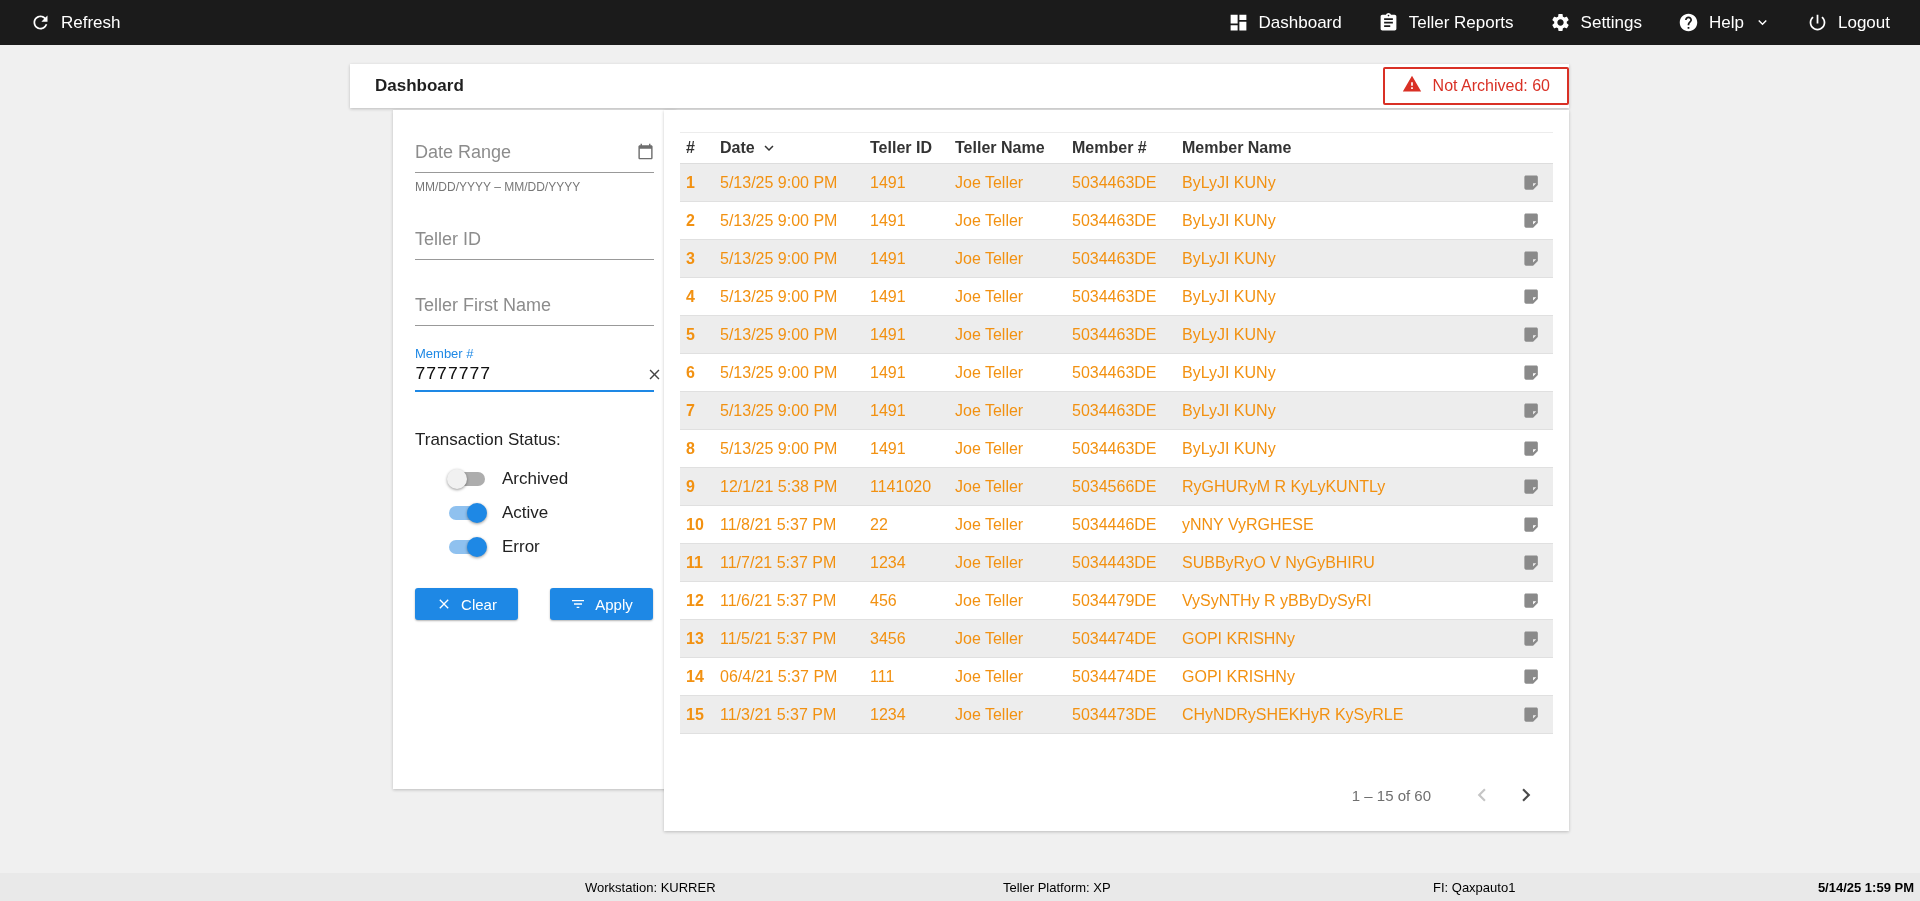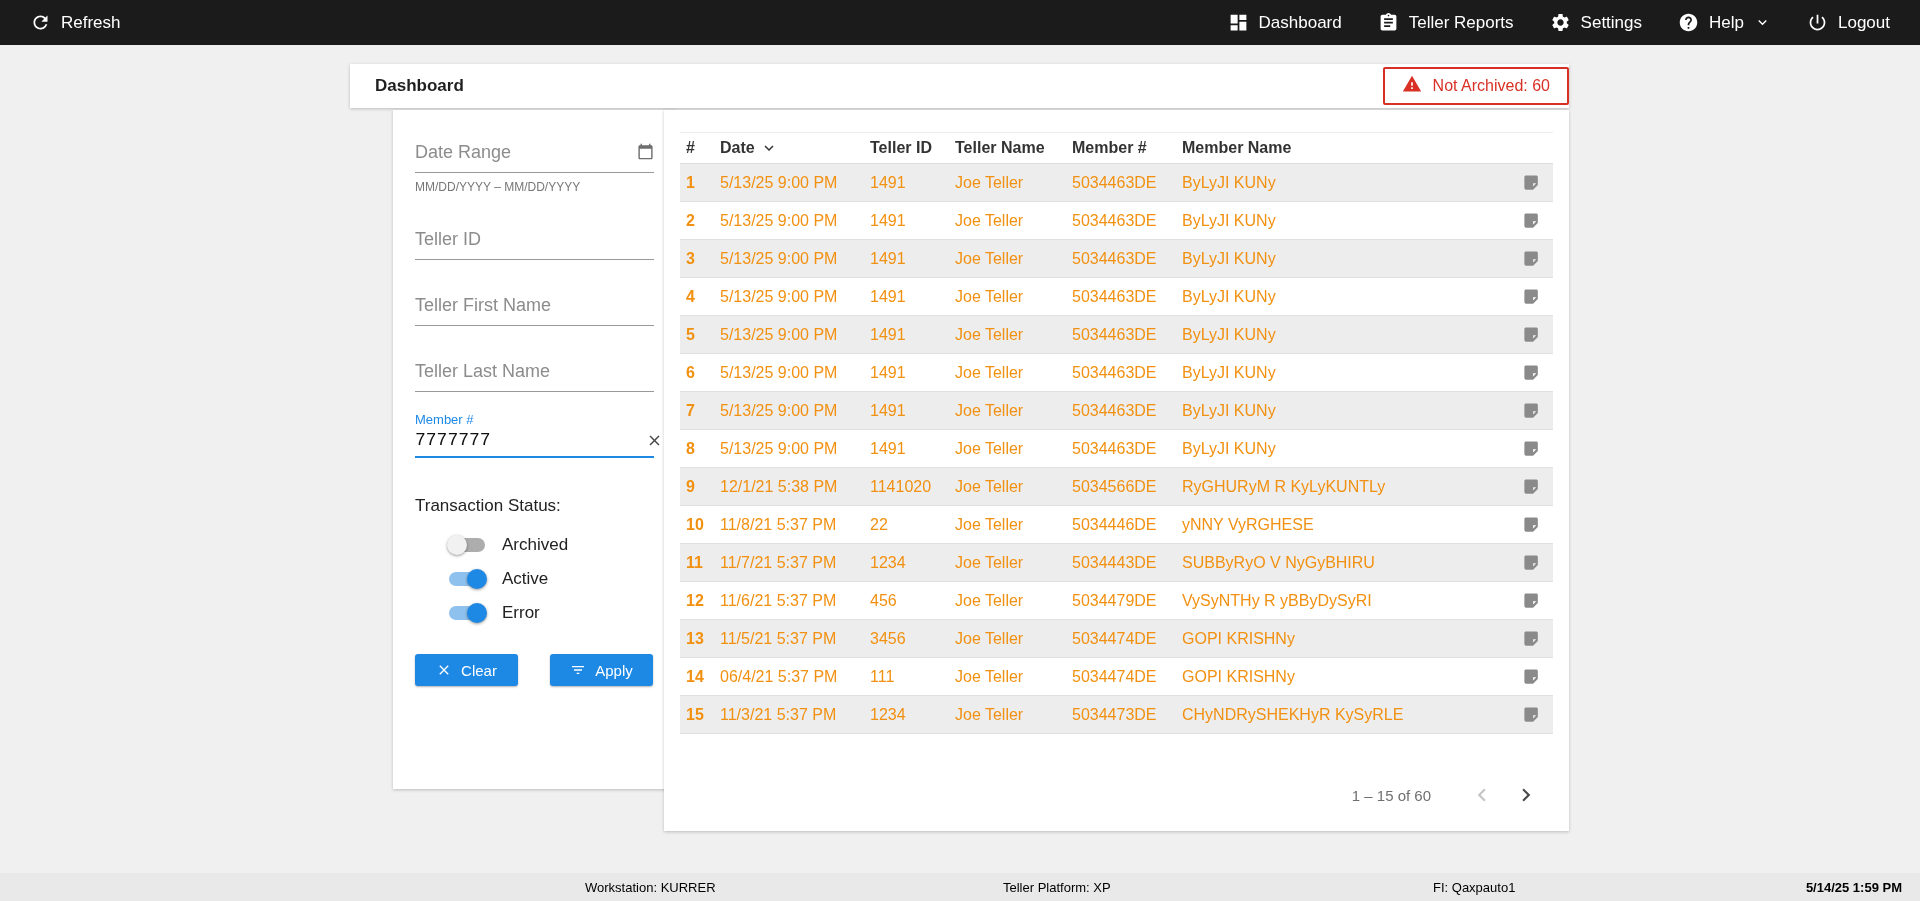--- a/index.html
+++ b/index.html
@@ -116,21 +116,21 @@
   
   .statusbar {
     position: absolute; left: 0; bottom: 0; width: 100%; height: 28px;
     background: #E9E9E9; font-size: 13px; color: #000;
   }
   .statusbar .sb-item { position: absolute; top: 50%; transform: translateY(-50%); white-space: nowrap; }
   .sb-user { left: 4px; font-weight: bold; margin-top: 32px; }
   .sb-ws { left: 585px; }
   .sb-plat { left: 1003px; }
   .sb-fi { left: 1433px; }
-  .sb-date { right: 18px; font-weight: bold; }
+  .sb-date { right: 6px; font-weight: bold; }
   .sb-item b { font-weight: normal; }
 </style>
 </head>
 <body>
 
 <div class="screen">
 
   <div class="topbar">
     <div class="tb-item">
       <span class="icon-w">
@@ -217,23 +217,20 @@
     </div>
 
     <div class="grp ufield">
       <input type="text" placeholder="Teller ID" style="">
     </div>
 
     <div class="grp ufield">
       <input type="text" placeholder="Teller First Name" style="">
     </div>
 
-    <div class="grp ufield">
-      <input type="text" placeholder="Teller Last Name" style="">
-    </div>
 
     <div class="grp-member">
       <div class="member-label">Member #</div>
       <div class="member-row">
         <input type="text" autofocus="" value="7777777" style="">
         <span class="clear-x">
           <svg viewBox="0 0 24 24" fill="currentColor">
               <path d="M19 6.41L17.59 5 12 10.59 6.41 5 5 6.41 10.59 12 5 17.59 6.41 19 12 13.41 17.59 19 19 17.59 13.41 12z"></path>
             </svg>
         </span>

